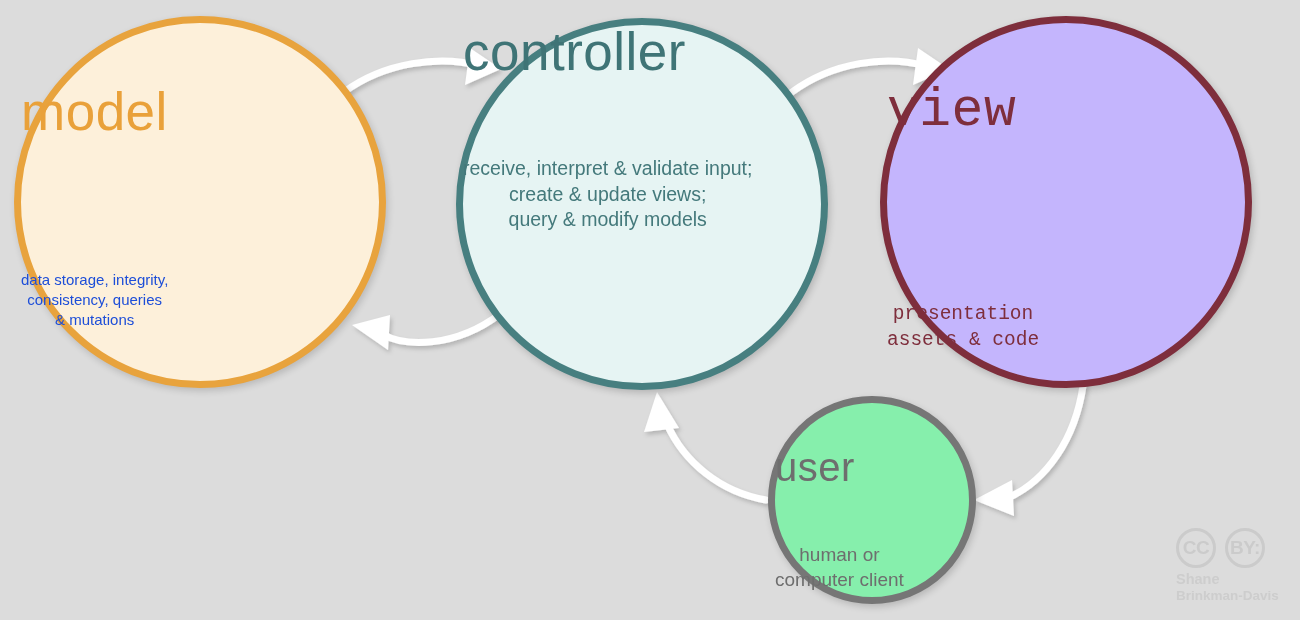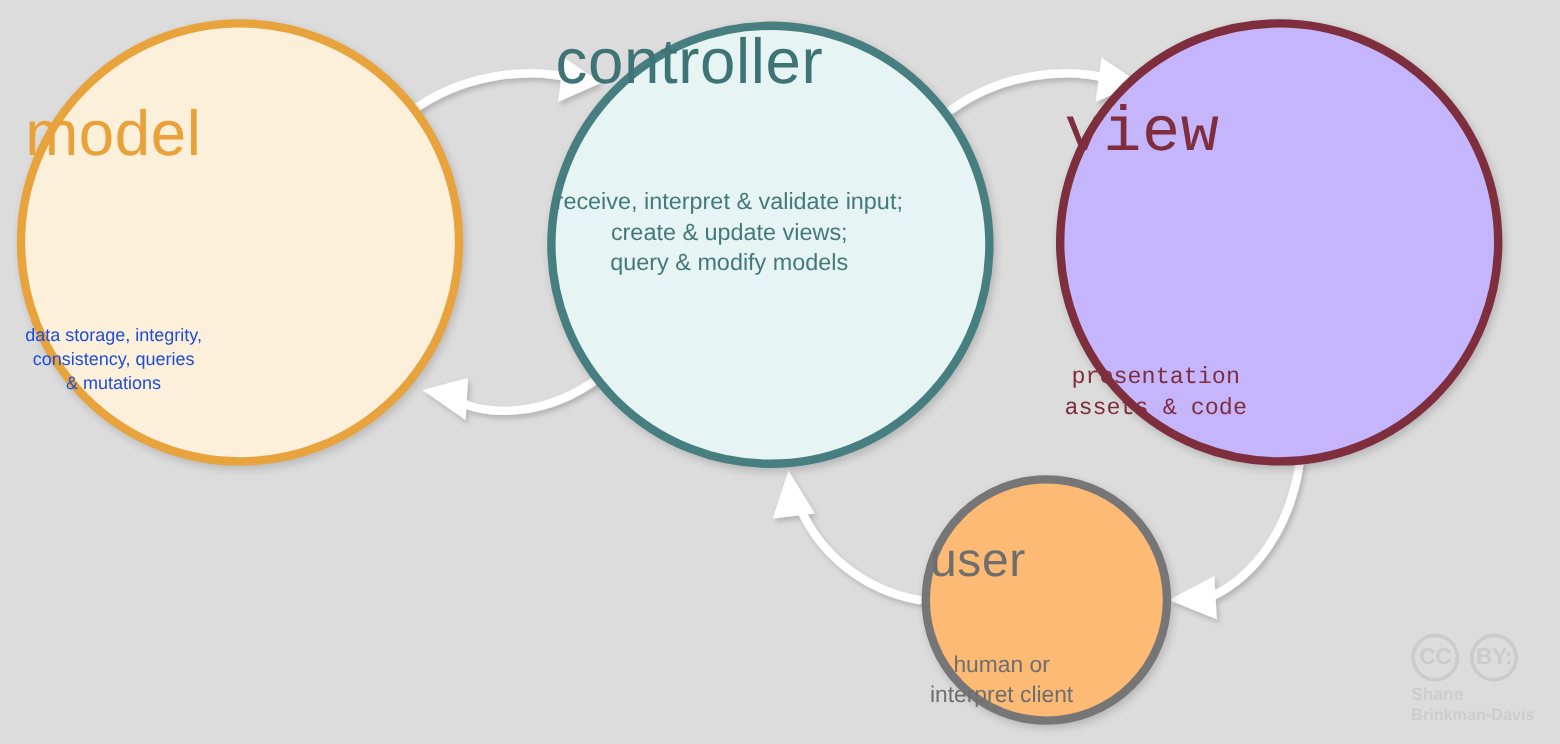--- a/index.html
+++ b/index.html
@@ -107,21 +107,21 @@
     font-size: 19.5px;
     margin-top: 118px;
   }
 
   
   #node-user {
     left: 768px;
     top: 396px;
     width: 208px;
     height: 208px;
-    background: #fdba74;
+    background: #86efac;
     border: 7px solid #767676;
     box-shadow: 2px 3px 7px rgba(0,0,0,0.17);
   }
   #node-user .title {
     color: #6e6e6e;
     font-size: 40px;
     margin-top: 44px;
   }
   #node-user .desc {
     color: #6e6e6e;
@@ -220,21 +220,21 @@
 
   <div class="node" id="node-view">
     <div class="title">view</div>
     <div class="desc" style="white-space: pre-line;">presentation
 assets &amp; code</div>
   </div>
 
   <div class="node" id="node-user">
     <div class="title">user</div>
     <div class="desc" style="white-space: pre-line;">human or
-interpret client</div>
+computer client</div>
   </div>
 
   <div id="cc-badge">
     <div class="cc-circles">
       <div class="cc-circle">CC</div>
       <div class="cc-circle">BY:</div>
     </div>
     <div class="cc-name">
       <div>Shane</div>
       <div class="line2">Brinkman-Davis</div>

